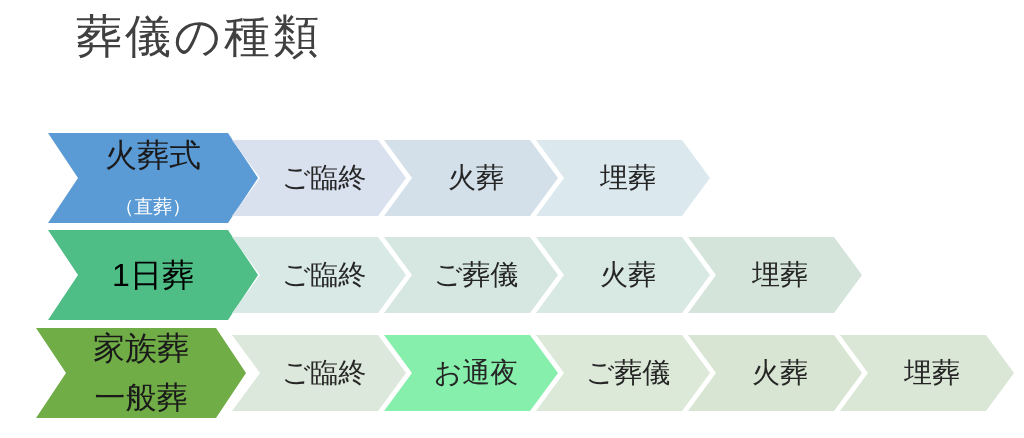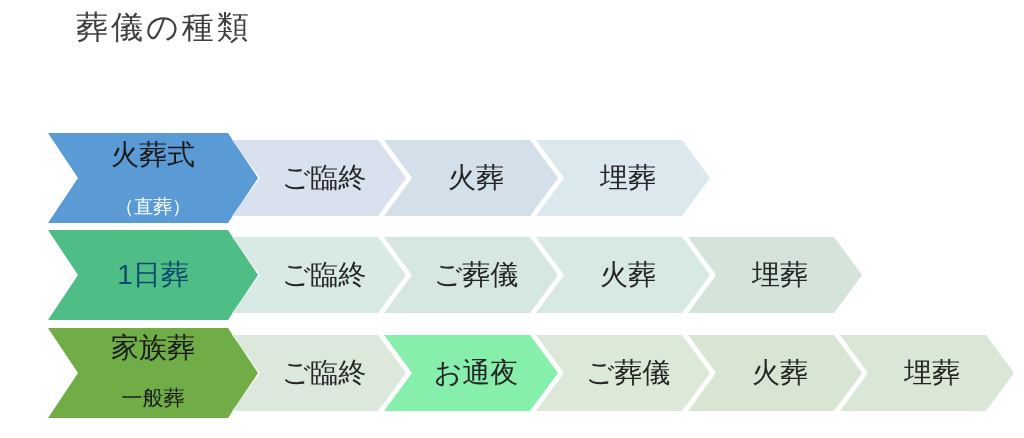--- a/index.html
+++ b/index.html
@@ -6,44 +6,44 @@
   #slide{
     position:relative;
     width:1024px;height:438px;
     background:#ffffff;
     overflow:hidden;
     font-family:"Liberation Sans","DejaVu Sans",sans-serif;
   }
   #slide-title{
     position:absolute;
     left:76px;top:6px;
-    font-size:32px;
+    font-size:46px;
     font-weight:300;
     letter-spacing:3px;
     color:#404040;
   }
   .chev{
     position:absolute;
     display:flex;
     flex-direction:column;
     align-items:center;
     justify-content:center;
     text-align:center;
     clip-path:polygon(0 0, calc(100% - var(--pt)) 0, 100% 50%, calc(100% - var(--pt)) 100%, 0 100%, var(--pt) 50%);
   }
   .chev.lead{ --pt:30px; width:210px; height:90px; }
   .chev.step{ --pt:28px; width:174px; height:76px;font-family:Liberation Serif, serif; }
   .lead-label{
-    font-size:28px;
+    font-size:32px;
     line-height:34px;
     color:#1a1a1a;
     white-space:nowrap;
   }
   .lead-sublabel{
-    font-size:21px;
+    font-size:31px;
     line-height:34px;
     margin-top:16px;
     white-space:nowrap;
   }
   .lead-sublabel.small{
     font-size:19px;
     line-height:22px;
     margin-top:24px;
   }
   .step-label{
@@ -66,35 +66,35 @@
       <div class="chev step" style="left: 232px; top: 140px; background: rgb(217, 224, 238);">
         <div class="step-label">ご臨終</div>
       </div>
       <div class="chev step" style="left: 384px; top: 140px; background: rgb(211, 224, 234);">
         <div class="step-label">火葬</div>
       </div>
       <div class="chev step" style="left: 536px; top: 140px; background: rgb(219, 233, 239);">
         <div class="step-label">埋葬</div>
       </div>
       <div class="chev lead" style="left: 48px; top: 230px; background: rgb(78, 189, 134);">
-        <div class="lead-label" style="color: #0c4a6e;">1日葬</div>
+        <div class="lead-label" style="color: #000000;">1日葬</div>
       </div>
       <div class="chev step" style="left: 232px; top: 237px; background: rgb(217, 233, 230);">
         <div class="step-label">ご臨終</div>
       </div>
       <div class="chev step" style="left: 384px; top: 237px; background: rgb(214, 231, 226);">
         <div class="step-label">ご葬儀</div>
       </div>
       <div class="chev step" style="left: 536px; top: 237px; background: rgb(216, 232, 227);">
         <div class="step-label">火葬</div>
       </div>
       <div class="chev step" style="left: 688px; top: 237px; background: rgb(212, 228, 219);">
         <div class="step-label">埋葬</div>
       </div>
-      <div class="chev lead" style="left: 48px; top: 328px; background: rgb(112, 173, 71);">
+      <div class="chev lead" style="left: 36px; top: 328px; background: rgb(112, 173, 71);">
         <div class="lead-label" style="color: rgb(26, 26, 26);">家族葬</div>
         <div class="lead-sublabel" style="color: rgb(26, 26, 26);">一般葬</div>
       </div>
       <div class="chev step" style="left: 232px; top: 335px; background: rgb(220, 232, 219);">
         <div class="step-label">ご臨終</div>
       </div>
       <div class="chev step" style="left: 384px; top: 335px; background: #86efac;">
         <div class="step-label">お通夜</div>
       </div>
       <div class="chev step" style="left: 536px; top: 335px; background: rgb(220, 232, 216);">

